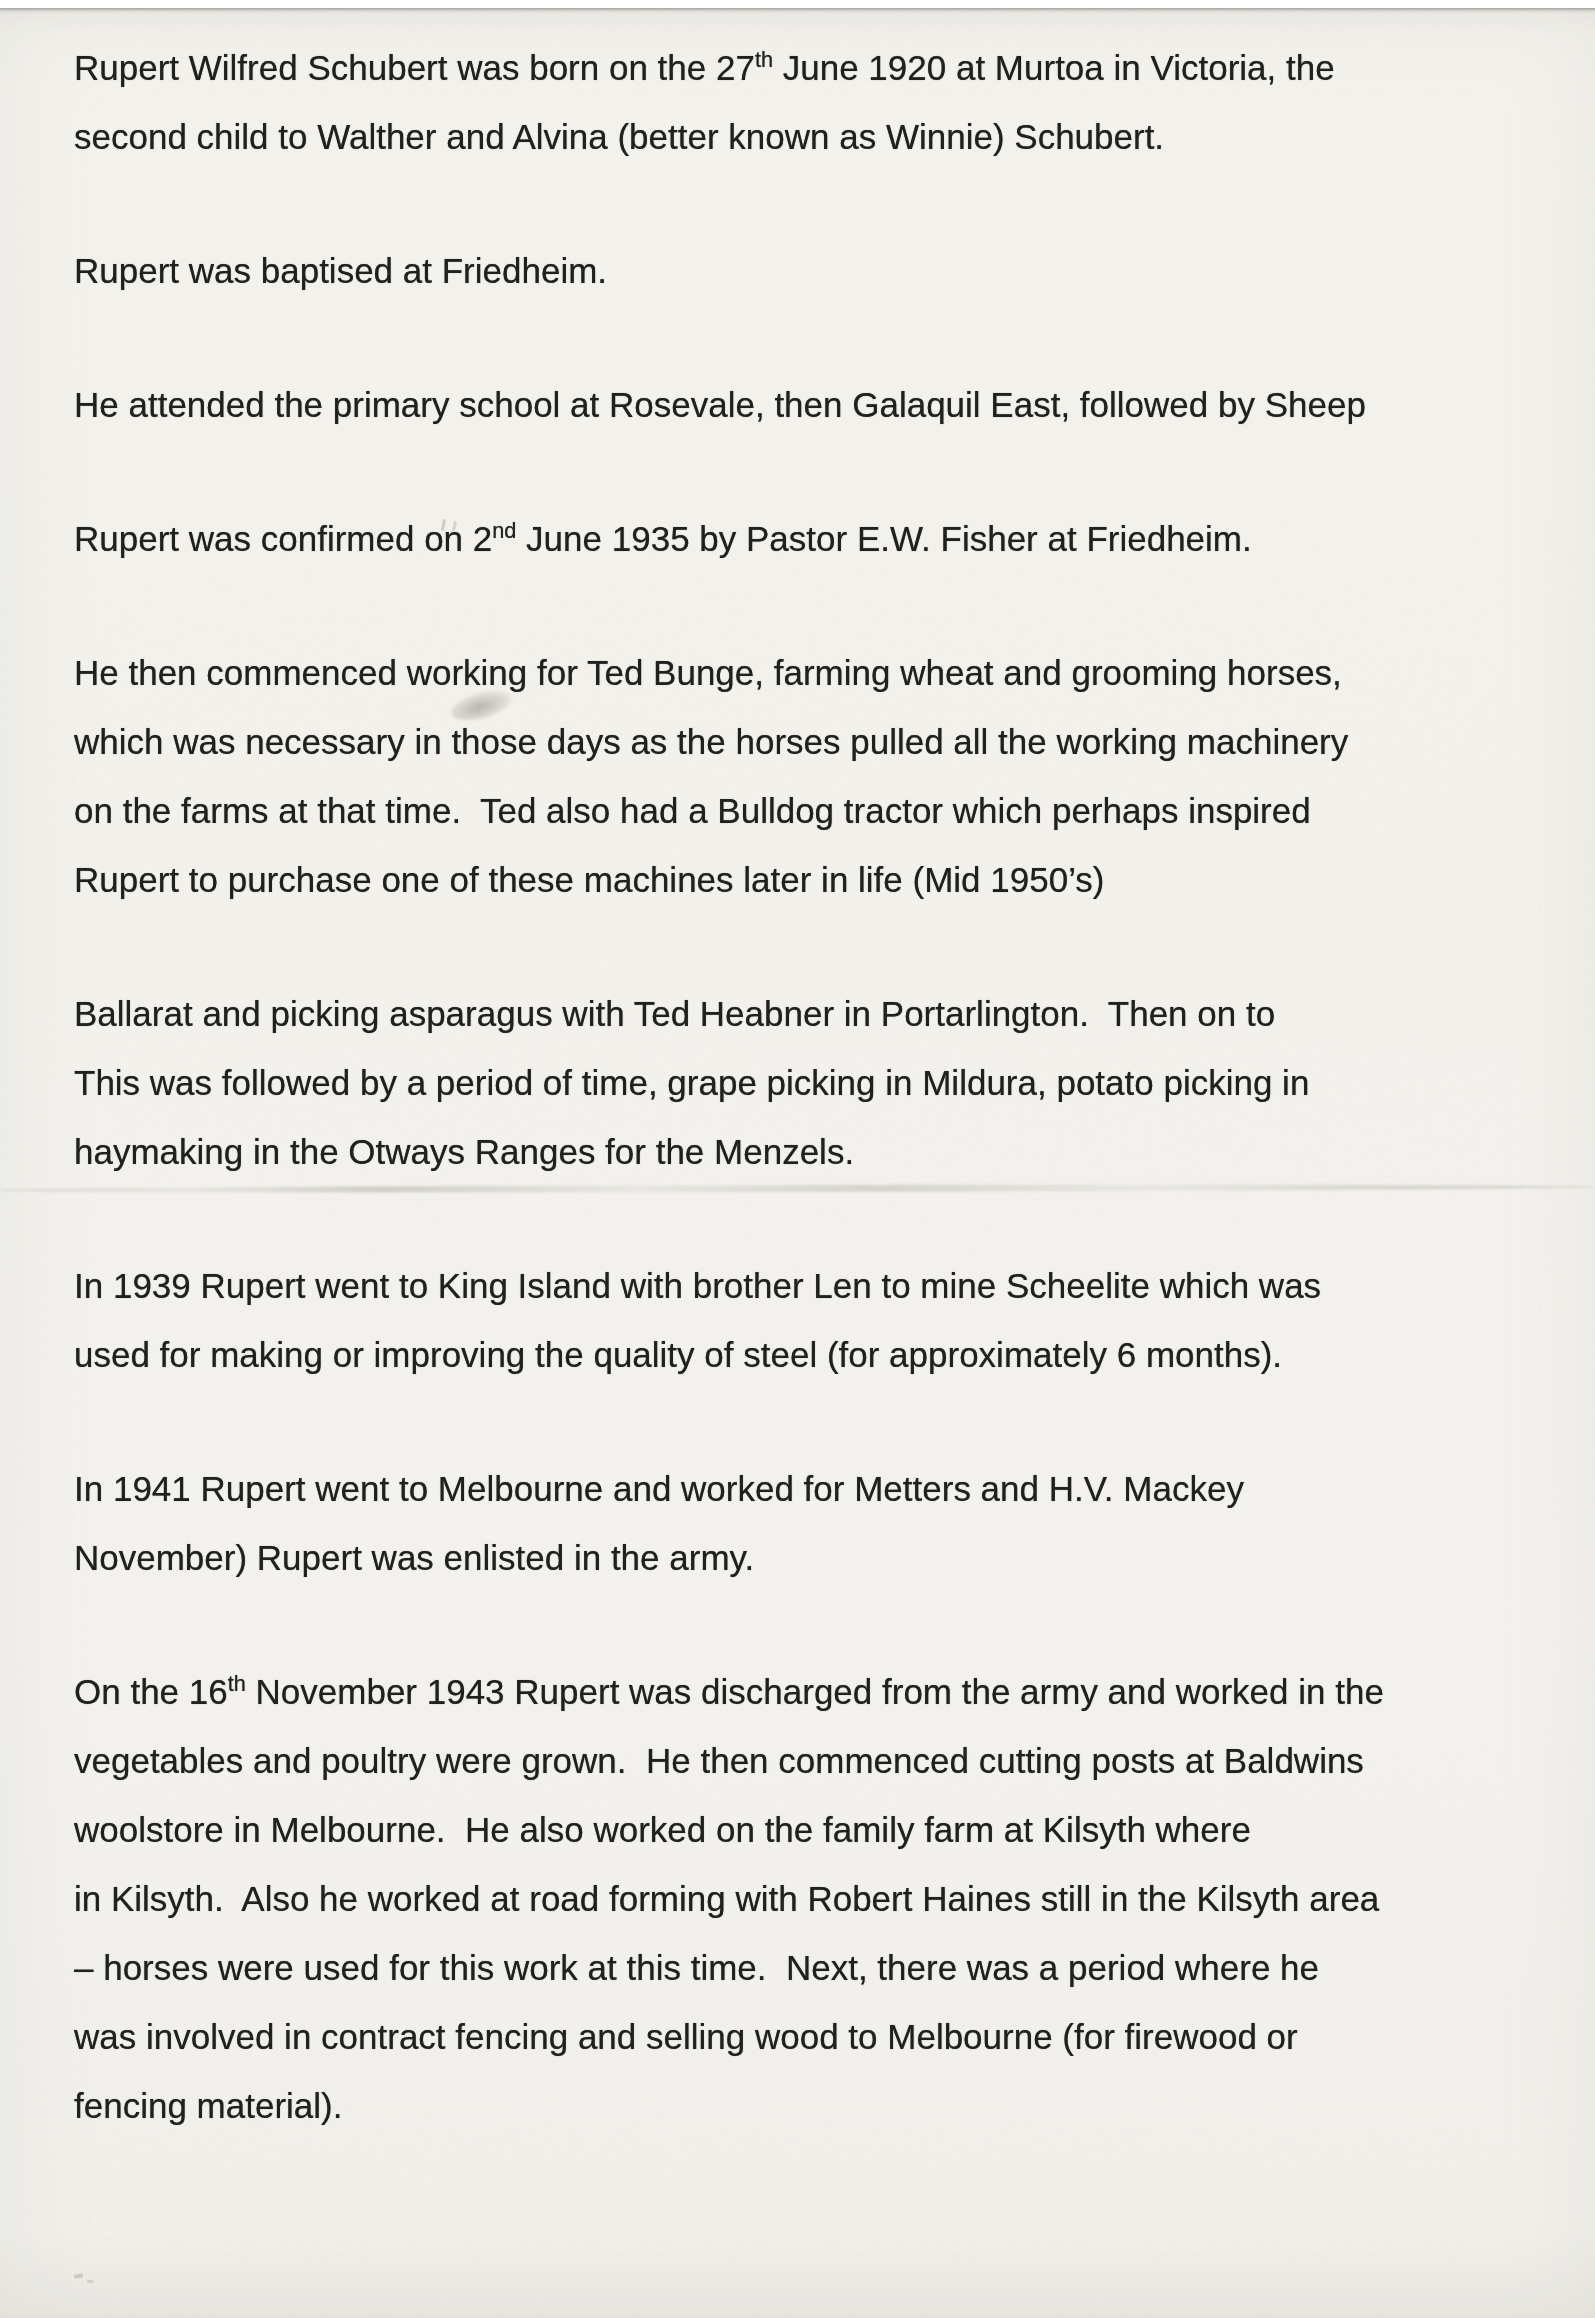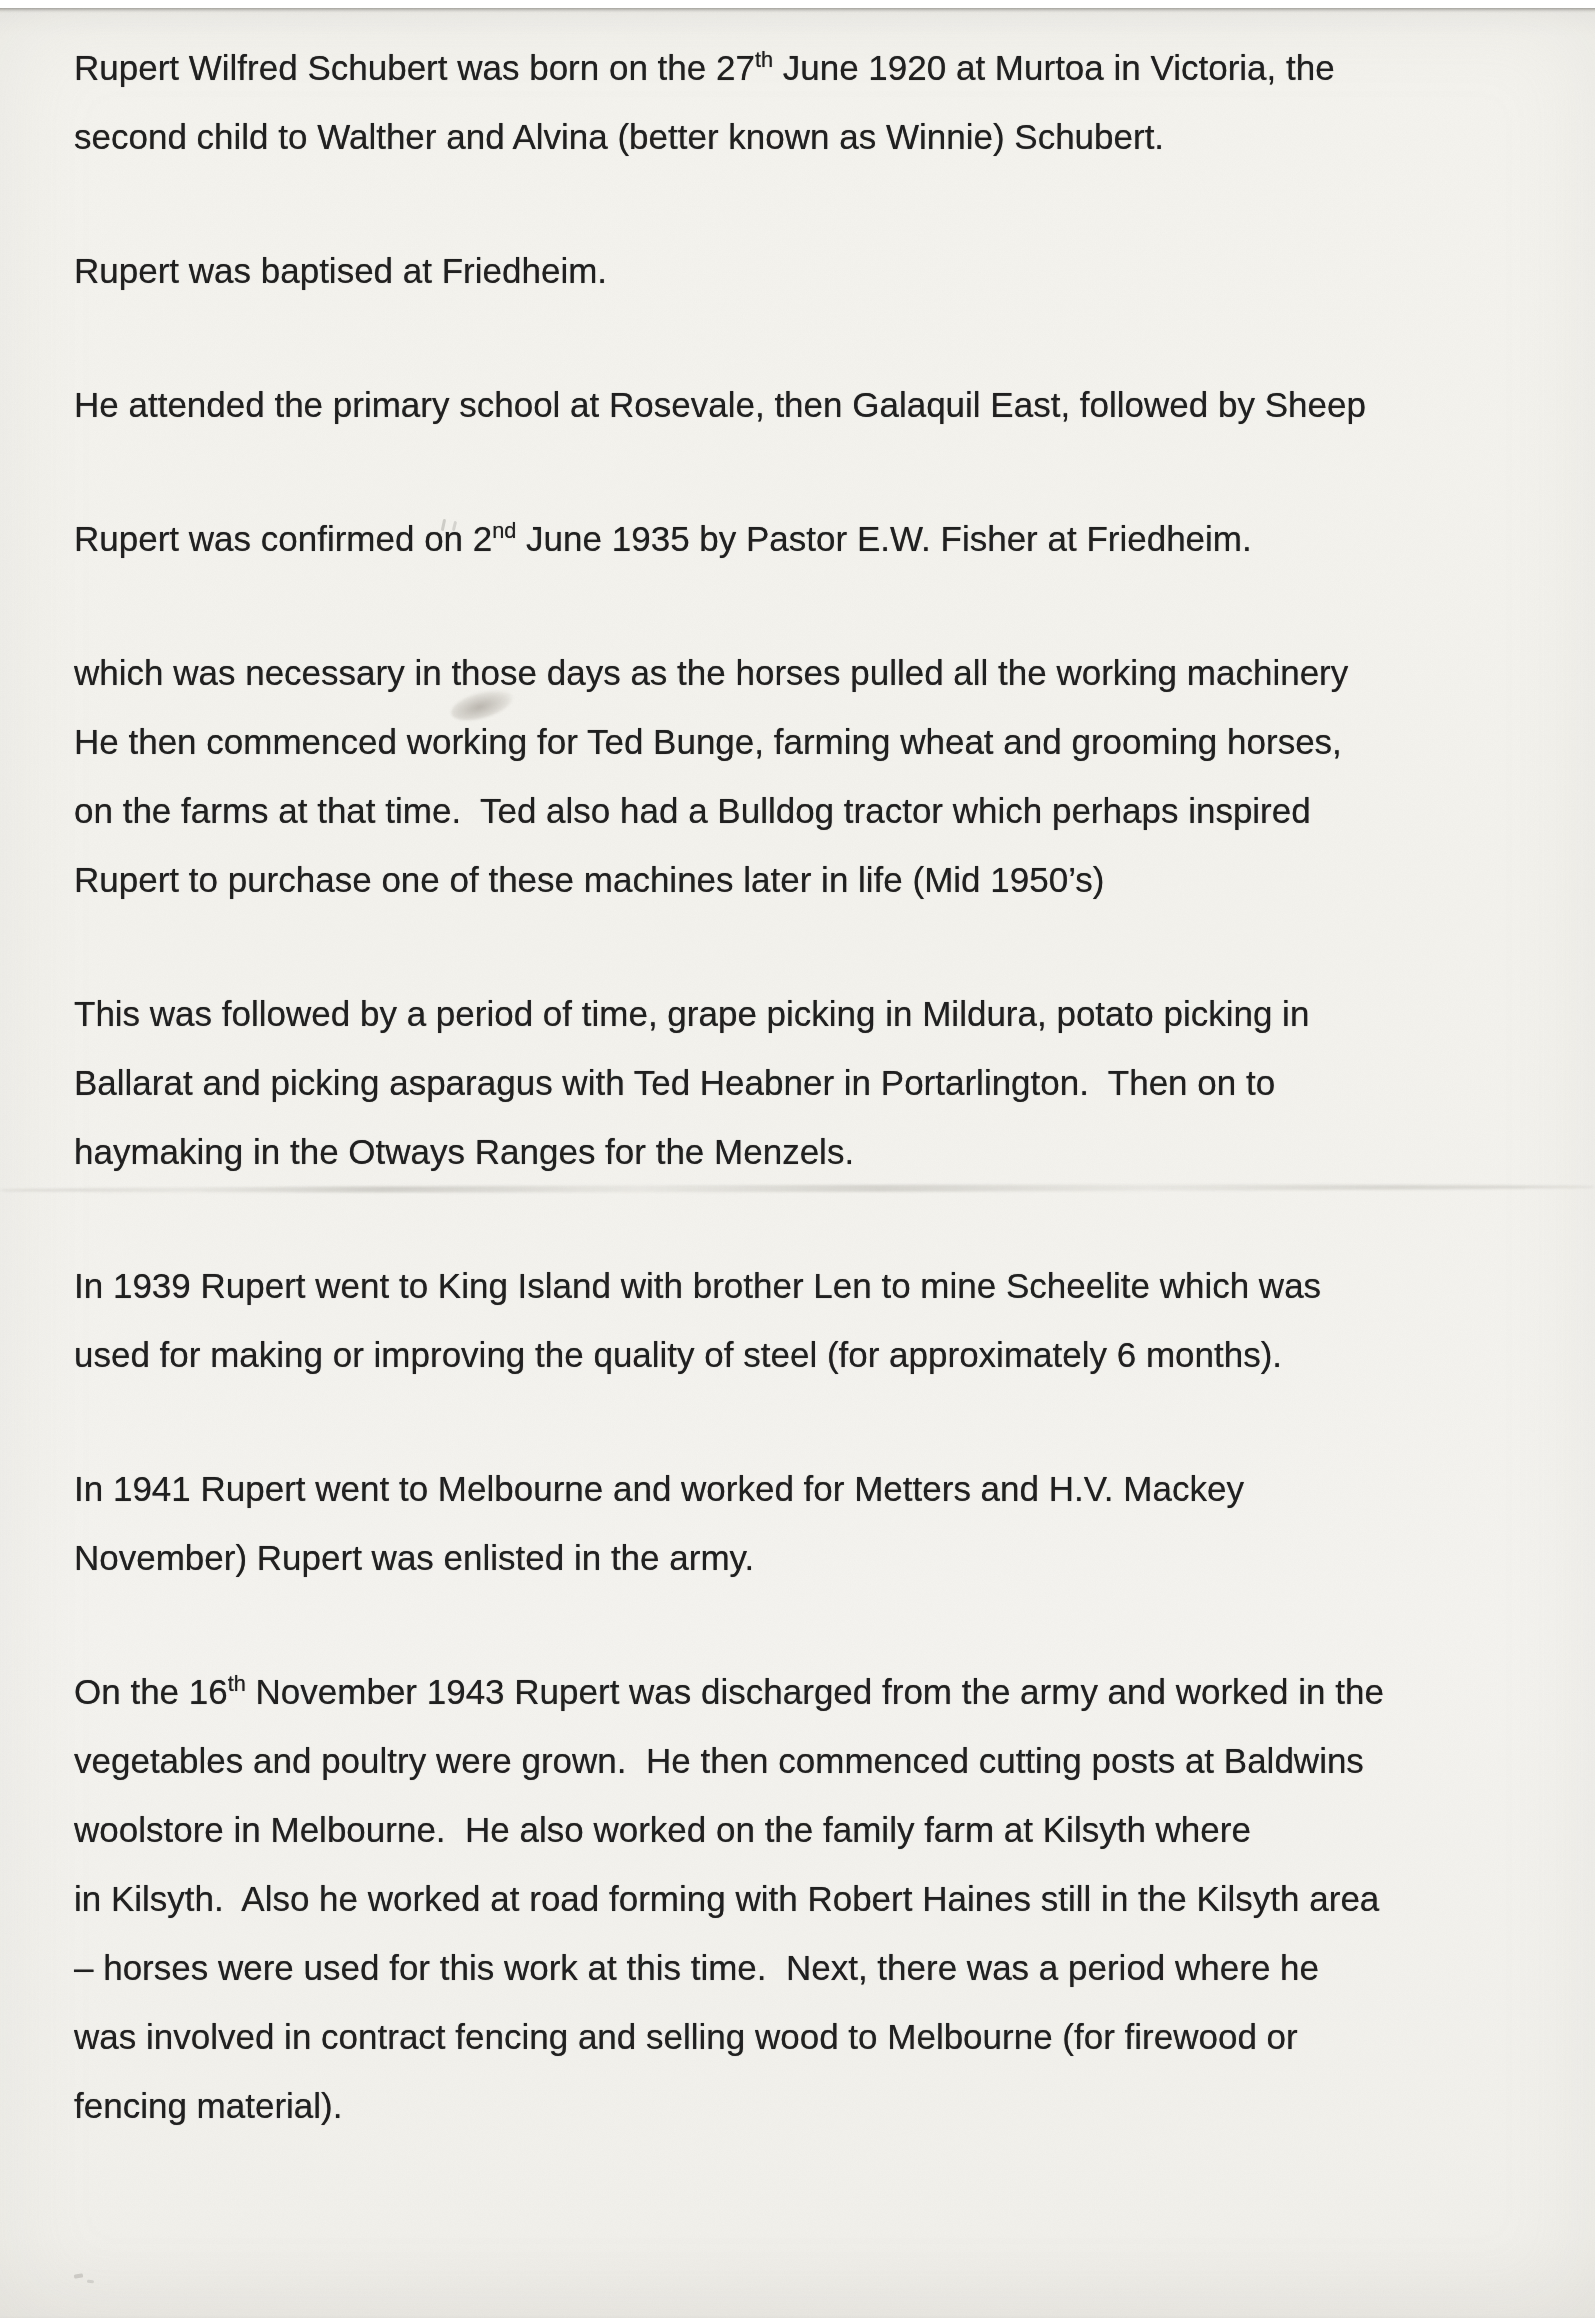--- a/index.html
+++ b/index.html
@@ -125,28 +125,28 @@
       <p class="para">
         <span class="line">Rupert was baptised at Friedheim.</span>
       </p>
       <p class="para">
         <span class="line">He attended the primary school at Rosevale, then Galaquil East, followed by Sheep</span>
       </p>
       <p class="para">
         <span class="line">Rupert was confirmed on 2<sup>nd</sup> June 1935 by Pastor E.W. Fisher at Friedheim.</span>
       </p>
       <p class="para">
+        <span class="line">He then commenced working for Ted Bunge, farming wheat and grooming horses,</span>
         <span class="line">which was necessary in those days as the horses pulled all the working machinery</span>
-        <span class="line">He then commenced working for Ted Bunge, farming wheat and grooming horses,</span>
         <span class="line">on the farms at that time.  Ted also had a Bulldog tractor which perhaps inspired</span>
         <span class="line">Rupert to purchase one of these machines later in life (Mid 1950’s)</span>
       </p>
       <p class="para">
+        <span class="line">Ballarat and picking asparagus with Ted Heabner in Portarlington.  Then on to</span>
         <span class="line">This was followed by a period of time, grape picking in Mildura, potato picking in</span>
-        <span class="line">Ballarat and picking asparagus with Ted Heabner in Portarlington.  Then on to</span>
         <span class="line">haymaking in the Otways Ranges for the Menzels.</span>
       </p>
       <p class="para">
         <span class="line">In 1939 Rupert went to King Island with brother Len to mine Scheelite which was</span>
         <span class="line">used for making or improving the quality of steel (for approximately 6 months).</span>
       </p>
       <p class="para">
         <span class="line">In 1941 Rupert went to Melbourne and worked for Metters and H.V. Mackey</span>
         <span class="line">November) Rupert was enlisted in the army.</span>
       </p>

